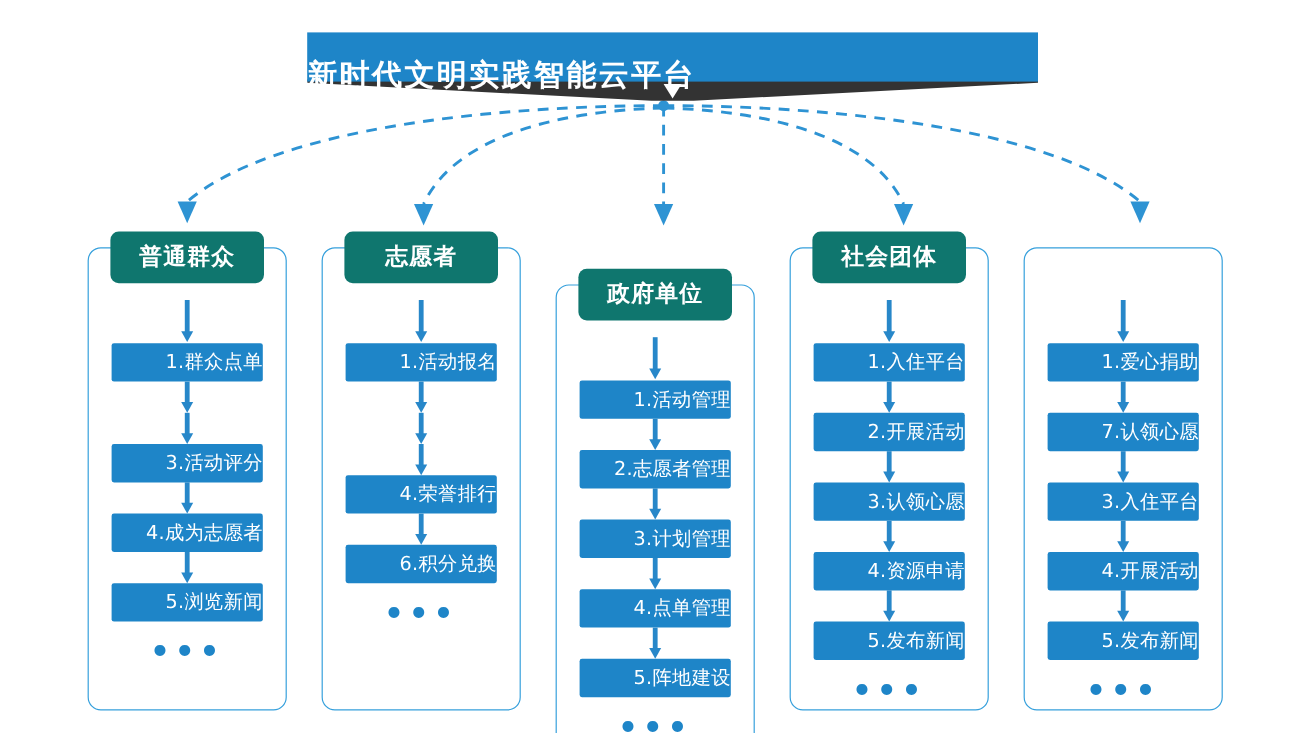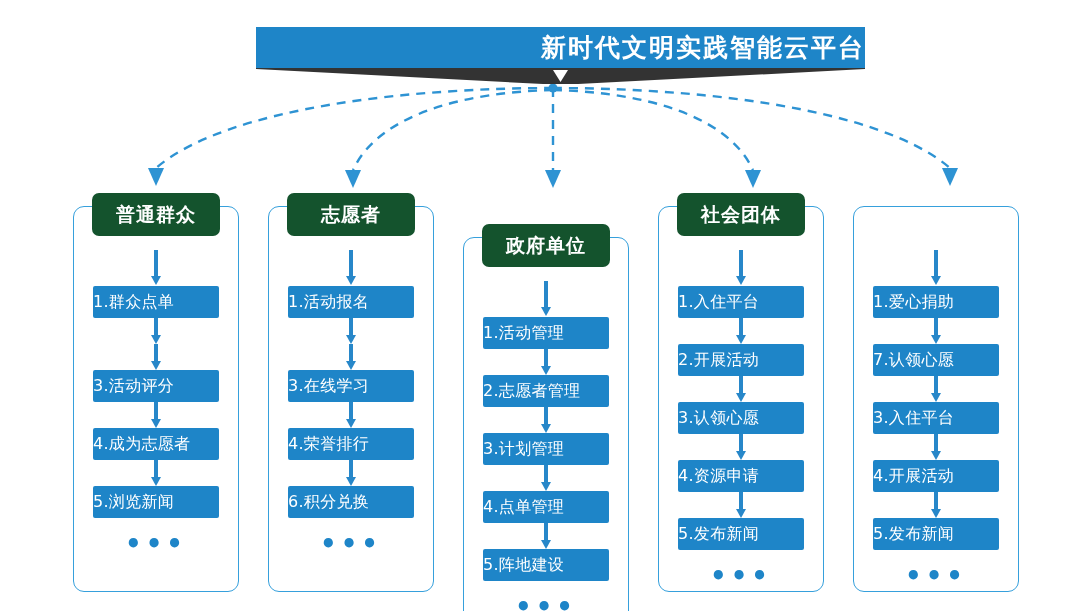--- a/index.html
+++ b/index.html
@@ -26,25 +26,25 @@
     left: 256px;
     top: 27px;
     width: 609px;
     height: 41px;
     background: #1e85c8;
     z-index: 5;
   }
   #title-text {
     position: absolute;
     left: 0;
-    top: 0;
+    top: 15px;
     width: 100%;
     height: 40px;
     line-height: 41px;
-    text-align: right;
+    text-align: left;
     color: #ffffff;
     font-size: 25px;
     font-weight: bold;
     letter-spacing: 2px;
     white-space: nowrap;
   }
   #title-shadow {
     position: absolute;
     left: 256px;
     top: 66px;
@@ -81,21 +81,21 @@
   .col-3 { left: 658px; }
   .col-4 { left: 853px; }
 
   .col-header {
     position: absolute;
     left: 50%;
     transform: translateX(-50%);
     top: -14px;
     width: 128px;
     height: 43px;
-    background: #14532d;
+    background: #0f766e;
     border-radius: 7px;
     color: #ffffff;
     font-size: 19px;
     font-weight: bold;
     line-height: 43px;
     text-align: center;
     letter-spacing: 1px;
     white-space: nowrap;
     z-index: 6;
   }
@@ -145,21 +145,21 @@
   .arrow.first::after { top: 26px; }
 
   .item-box {
     width: 126px;
     height: 32px;
     background: #1e85c8;
     border-radius: 2px;
     color: #ffffff;
     font-size: 16px;
     line-height: 32px;
-    text-align: left;
+    text-align: right;
     white-space: nowrap;
     flex: 0 0 auto;
     letter-spacing: 0.3px;
   }
 
   .ellipsis {
     margin-top: 18px;
     color: #1e85c8;
     font-size: 26px;
     font-weight: bold;
@@ -218,21 +218,20 @@
     </div>
   </div>
 
   <div class="column col-1">
     <div class="col-header">志愿者</div>
     <div class="col-body">
       <div class="arrow first"></div>
       <div class="item-box">1.活动报名</div>
       <div class="arrow"></div>
       <div class="arrow"></div>
-      <div class="item-box">3.在线学习</div>
       <div class="arrow"></div>
       <div class="item-box">4.荣誉排行</div>
       <div class="arrow"></div>
       <div class="item-box">6.积分兑换</div>
       <div class="ellipsis">•••</div>
     </div>
   </div>
 
   <div class="column col-2">
     <div class="col-header">政府单位</div>

